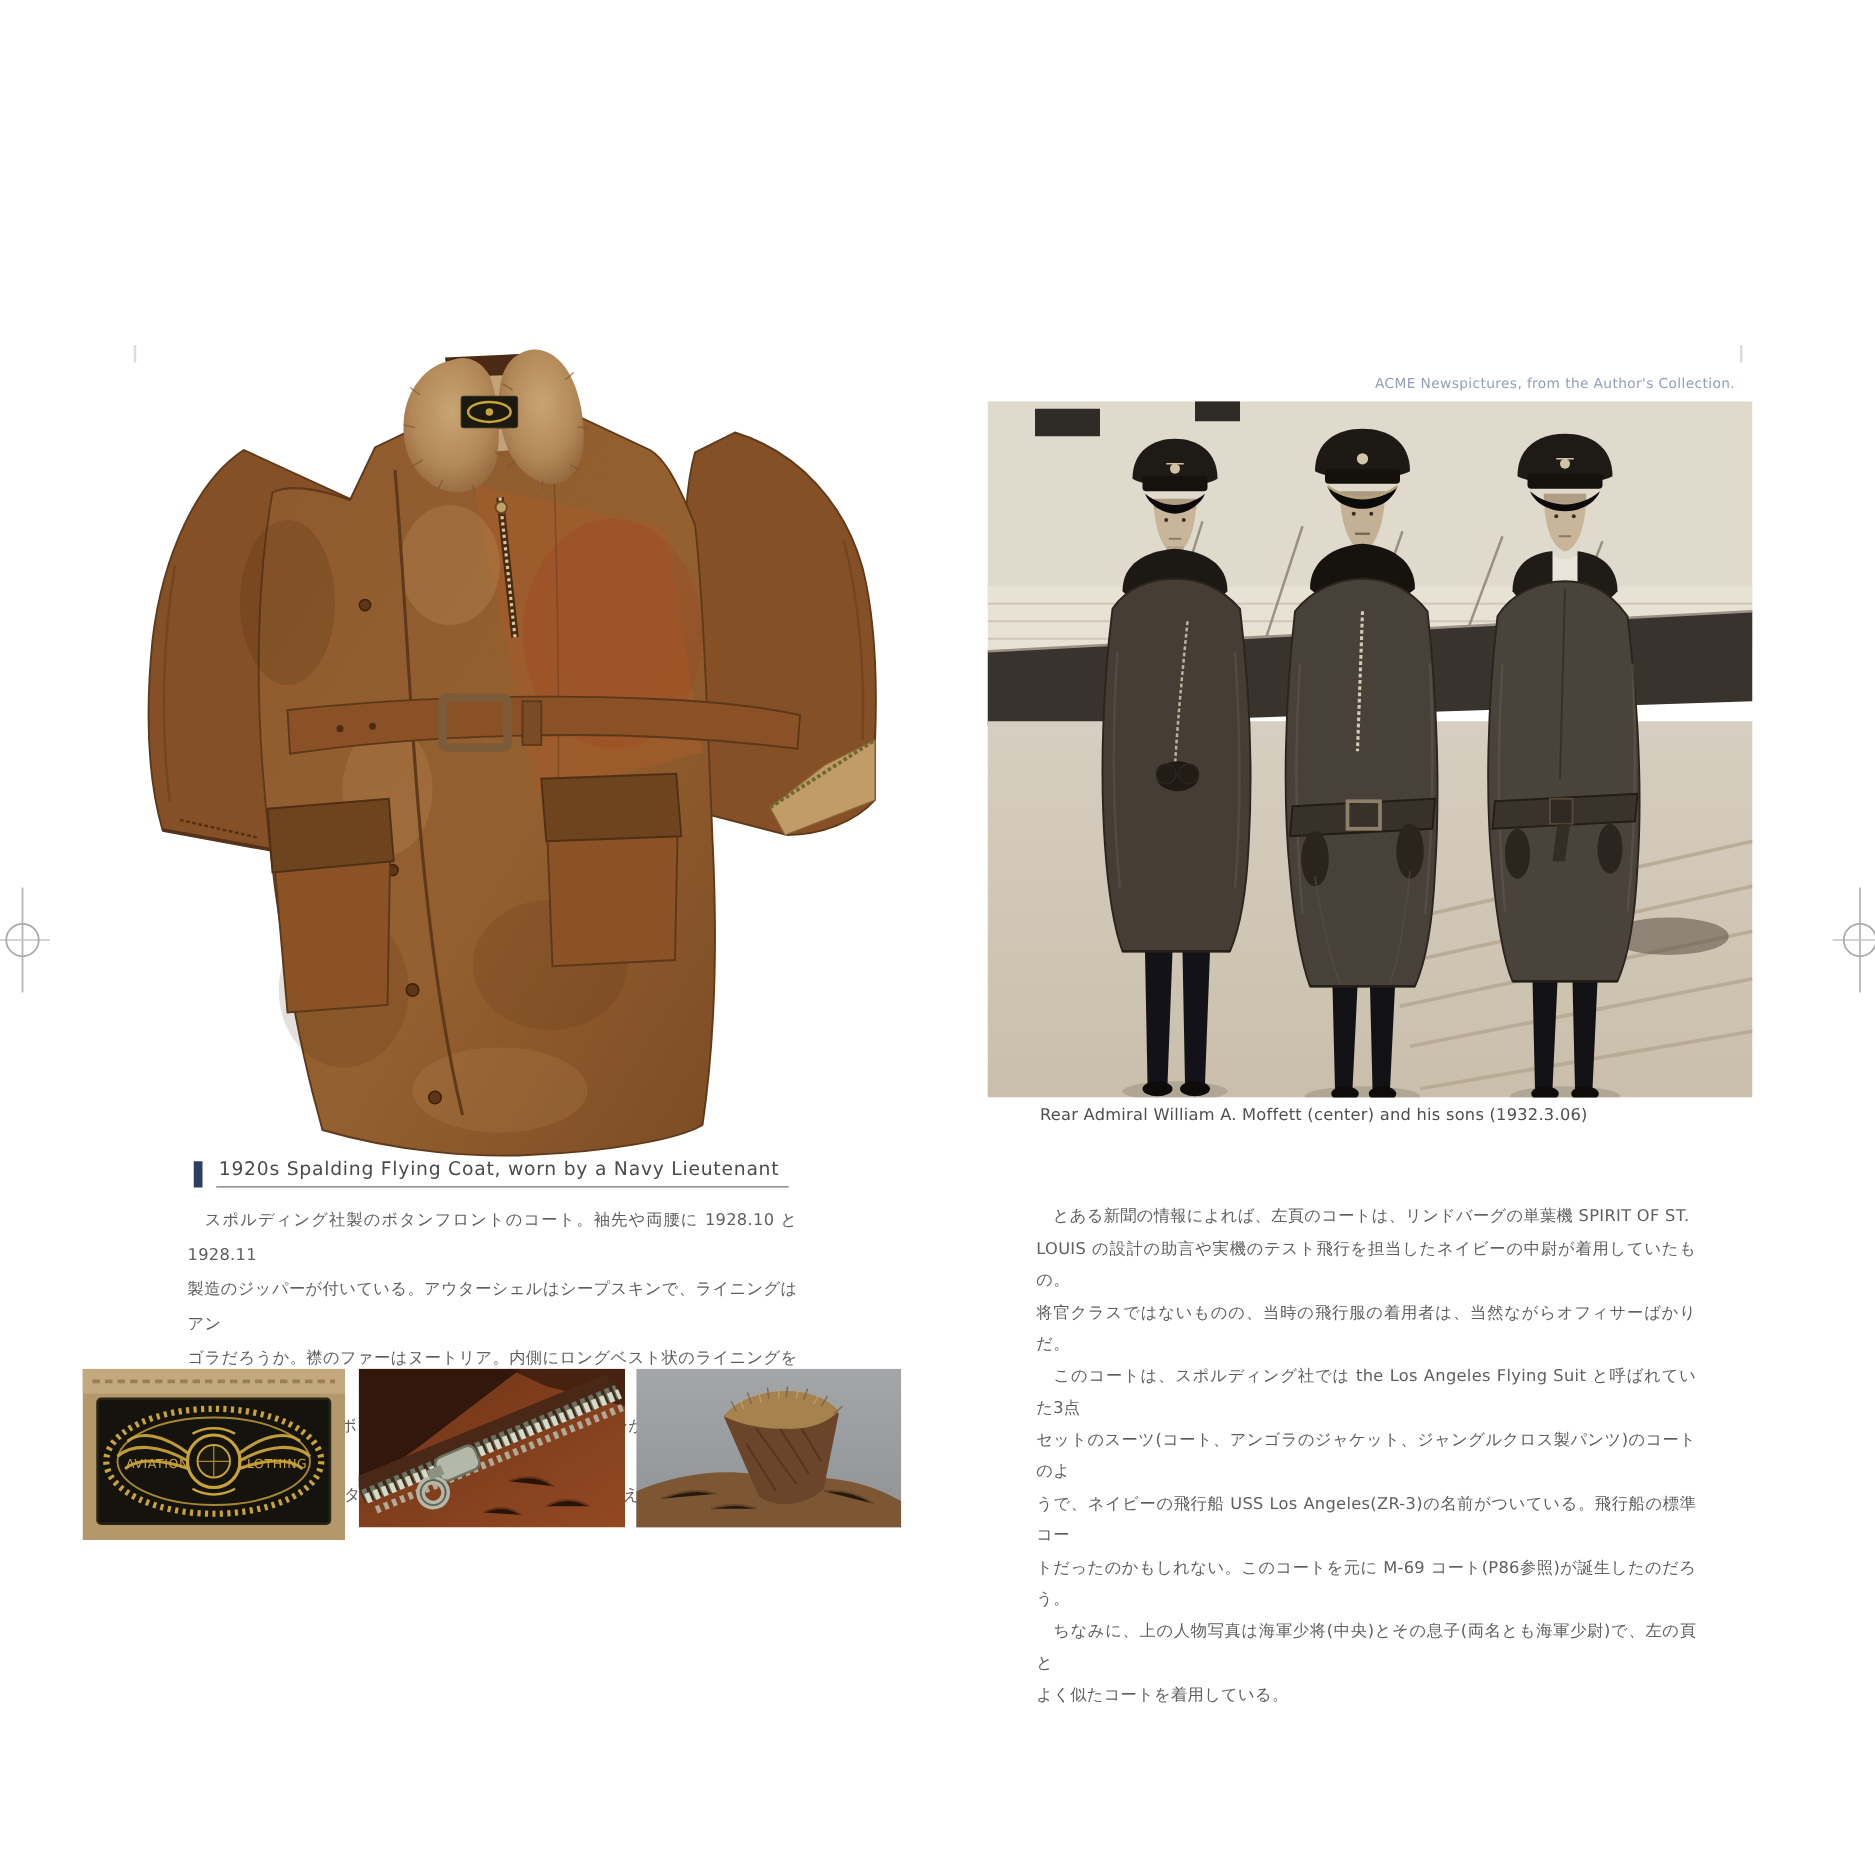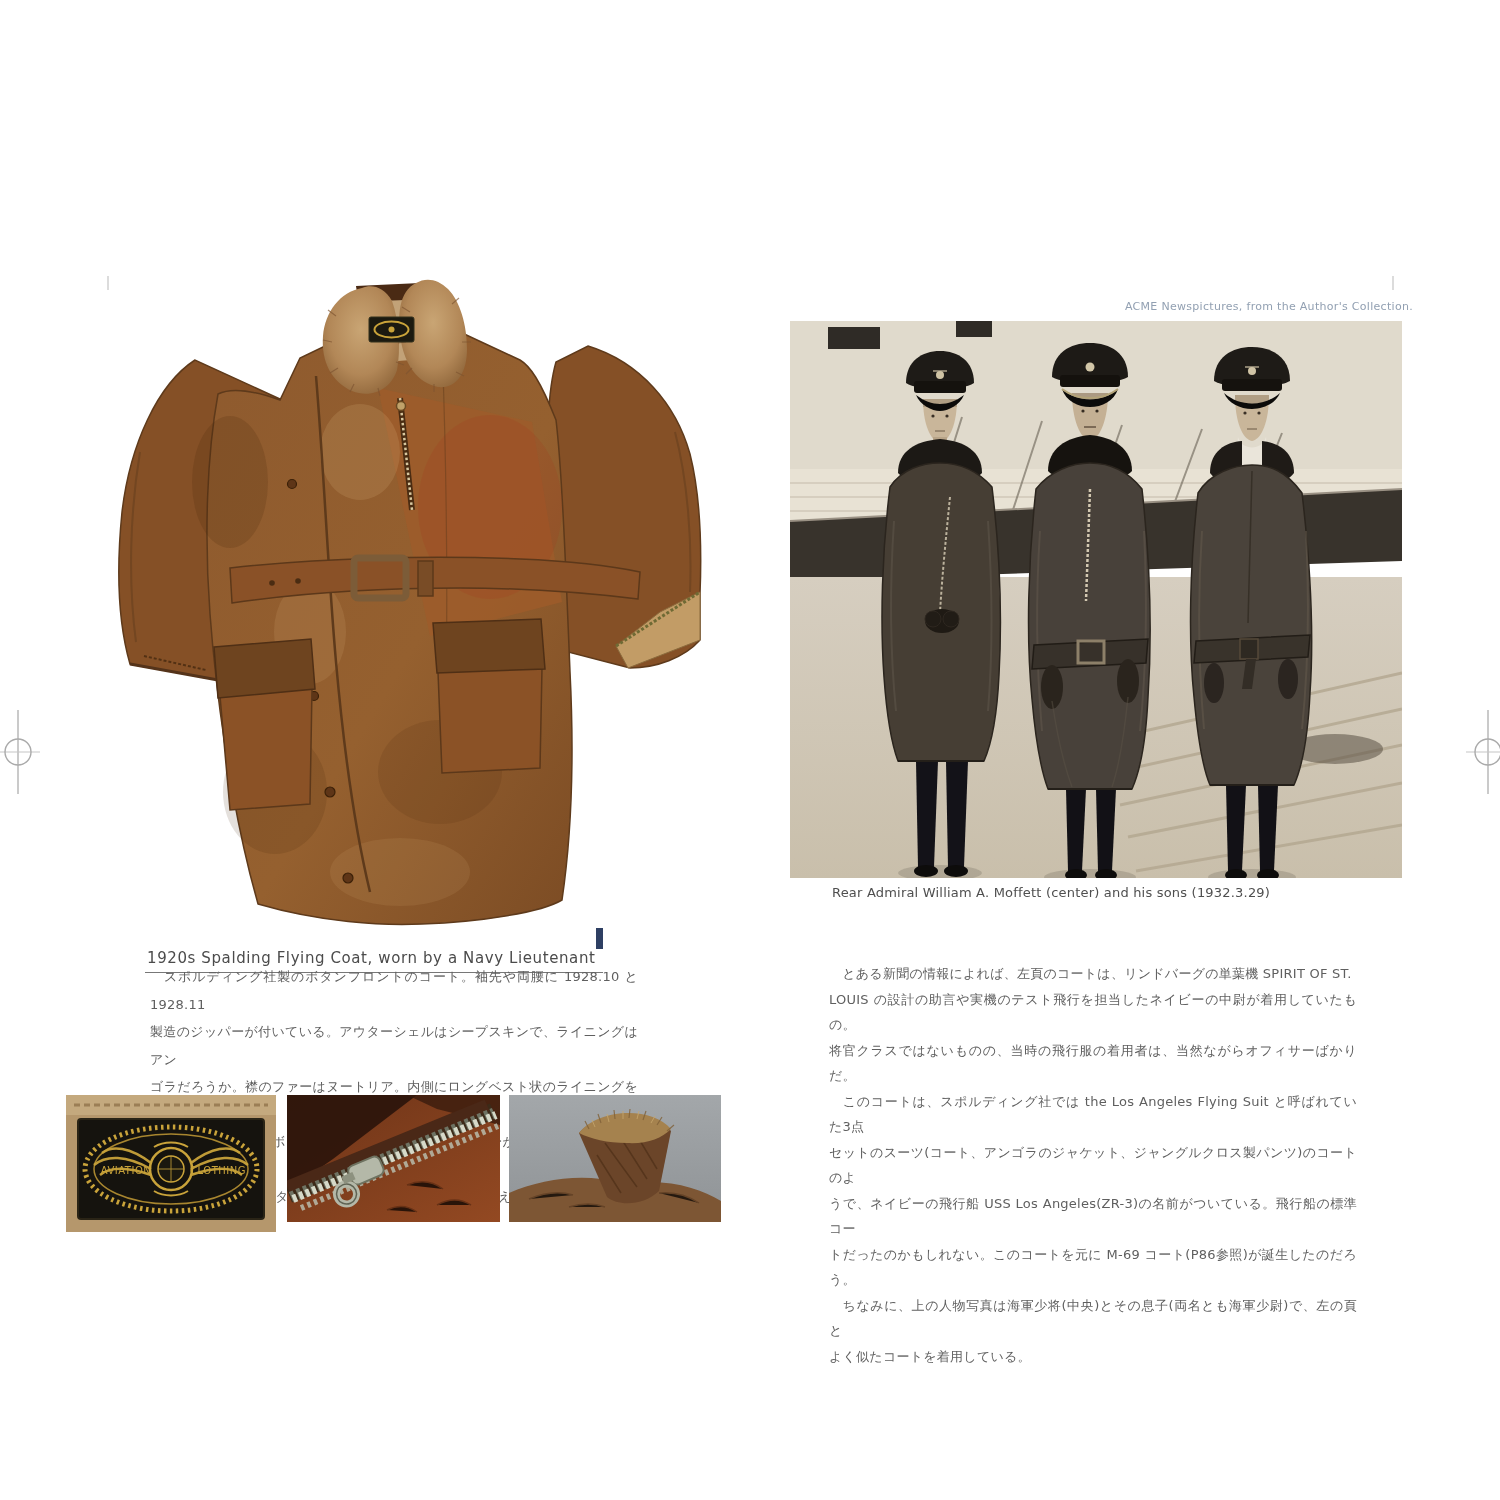--- a/index.html
+++ b/index.html
@@ -4,24 +4,24 @@
 <style>
   html,body{margin:0;padding:0;background:#ffffff;}
   .canvas{position:relative;width:1500px;height:1500px;background:#ffffff;overflow:hidden;
           font-family:"DejaVu Sans",sans-serif;}
   .abs{position:absolute;}
   
   .regmark{position:absolute;width:44px;height:100px;}
   
   .tick{position:absolute;width:2px;height:14px;background:#dcdcdc;}
   
-  .credit{position:absolute;left:1013px;top:300px;width:400px;text-align:right;
+  .credit{position:absolute;left:1100px;top:300px;width:400px;text-align:left;
           font-size:11px;letter-spacing:0.3px;color:#92a0b2;}
   
-  .heading{position:absolute;left:134px;top:926px;display:flex;align-items:flex-end;flex-direction:column;}
+  .heading{position:absolute;left:155px;top:926px;display:flex;align-items:flex-end;}
   .heading .bar{width:7px;height:21px;background:#2e3f63;margin-top:2px;flex:0 0 auto;}
   .heading .text{margin-left:11px;font-size:15px;letter-spacing:0.6px;color:#4b4b4b;
                  border-bottom:1px solid #777;padding:0 8px 5px 2px;}
   
   .jp{position:absolute;color:#5f5f5f;font-size:13px;letter-spacing:0.25px;
       white-space:pre-line;text-align:justify;}
   .jp-left{left:150px;top:963px;width:488px;line-height:27.5px;}
   .jp-right{left:829px;top:961px;width:528px;line-height:25.5px;}
   .caption{position:absolute;left:832px;top:885px;font-size:13px;color:#4f4f4f;letter-spacing:0.2px;}
   svg{display:block;}
@@ -334,21 +334,21 @@
       <path d="M412,210 C408,270 408,340 414,408 M516,210 C519,270 519,340 512,408" stroke="#655c4e" stroke-width="2" fill="none" opacity="0.5"></path>
       <path d="M406,320 L520,314 L518,336 L404,342 Z" fill="#39332b" stroke="#221d17" stroke-width="1.5"></path>
       <rect x="450" y="318" width="18" height="20" fill="#2e2922" stroke="#56493a" stroke-width="1.5"></rect>
       <path d="M456,338 L452,368 L462,368 L466,338 Z" fill="#332d26"></path>
       <ellipse cx="424" cy="362" rx="10" ry="20" fill="#2b2520"></ellipse>
       <ellipse cx="498" cy="358" rx="10" ry="20" fill="#2b2520"></ellipse>
       <path d="M420,464 L504,464" stroke="#241f19" stroke-width="2"></path>
     </g>
   </svg>
 
-  <div class="caption">Rear Admiral William A. Moffett (center) and his sons (1932.3.29)</div>
+  <div class="caption">Rear Admiral William A. Moffett (center) and his sons (1932.3.06)</div>
   <div class="jp jp-right">　とある新聞の情報によれば、左頁のコートは、リンドバーグの単葉機 SPIRIT OF ST.
 LOUIS の設計の助言や実機のテスト飛行を担当したネイビーの中尉が着用していたもの。
 将官クラスではないものの、当時の飛行服の着用者は、当然ながらオフィサーばかりだ。
 　このコートは、スポルディング社では the Los Angeles Flying Suit と呼ばれていた3点
 セットのスーツ(コート、アンゴラのジャケット、ジャングルクロス製パンツ)のコートのよ
 うで、ネイビーの飛行船 USS Los Angeles(ZR-3)の名前がついている。飛行船の標準コー
 トだったのかもしれない。このコートを元に M-69 コート(P86参照)が誕生したのだろう。
 　ちなみに、上の人物写真は海軍少将(中央)とその息子(両名とも海軍少尉)で、左の頁と
 よく似たコートを着用している。</div>
 

